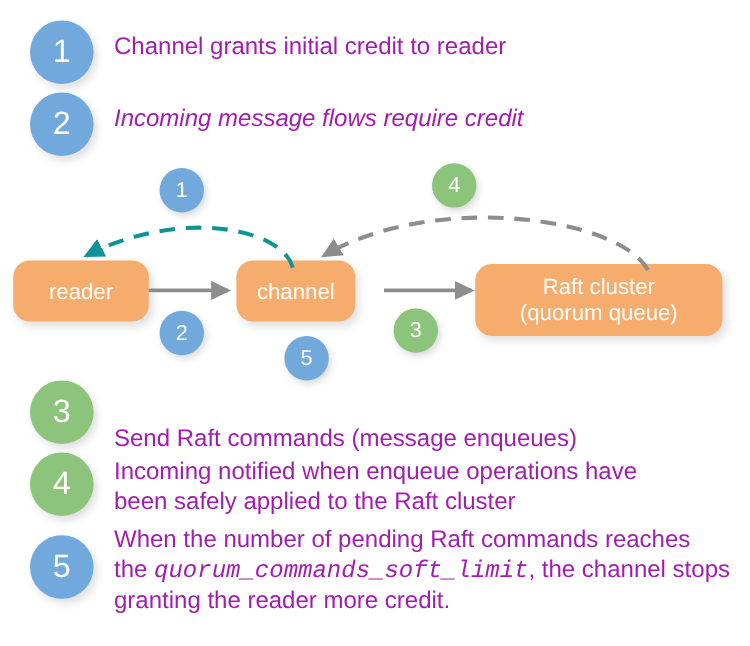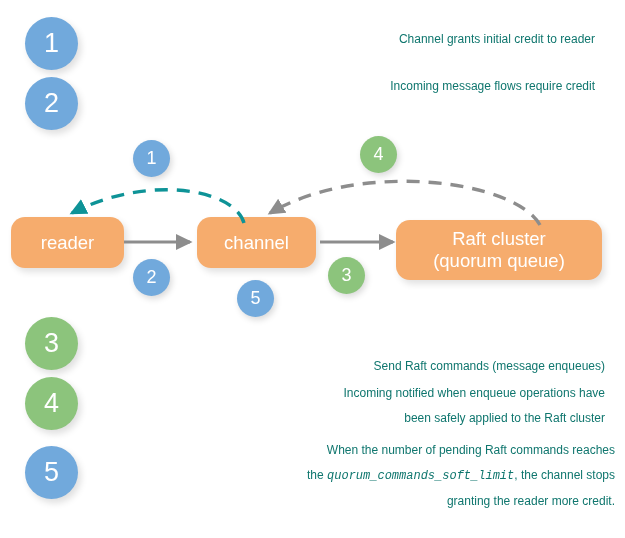--- a/index.html
+++ b/index.html
@@ -25,25 +25,24 @@
     line-height: 53px;
     text-align: center;
     box-shadow: 3px 4px 7px rgba(0,0,0,0.13);
     letter-spacing: 0px;
   }
   .badge-blue { background: #71a9dc; }
   .badge-green { background: #8cc47c; }
 
   .legend-text {
     position: absolute;
-    color: #0f766e;
-    font-size: 12px;
+    color: #a21caf;
+    font-size: 20px;
     line-height: 25px;
     white-space: pre-line;
-    text-align: right;
   }
   .legend-text em {
     font-style: italic;
     font-family: Liberation Mono, monospace;
   }
 
   
   .node {
     position: absolute;
     background: #f6ac6d;
@@ -83,21 +82,21 @@
     z-index: 2;
   }
 </style>
 </head>
 <body>
 
 <div class="big-badge badge-blue" style="left:25px; top:17px;">1</div>
 <div class="legend-text" style="left:95px; top:27px; width:500px;">Channel grants initial credit to reader</div>
 
 <div class="big-badge badge-blue" style="left:25px; top:77px;">2</div>
-<div class="legend-text" style="left:95px; top:74px; width:500px;">Incoming message flows require credit</div>
+<div class="legend-text" style="left:95px; top:87px; width:500px;font-style:italic;">Incoming message flows require credit</div>
 
 <svg id="arrow-layer" viewBox="0 0 625 538">
   <defs>
     <marker id="head-gray" markerWidth="6" markerHeight="6" refX="4.4" refY="3" orient="auto" markerUnits="strokeWidth">
       <path d="M0,0.5 L5.2,3 L0,5.5 z" fill="#8d8d8d"></path>
     </marker>
     <marker id="head-gray-dash" markerWidth="5.6" markerHeight="5.6" refX="4.2" refY="2.8" orient="auto" markerUnits="strokeWidth">
       <path d="M0,0.4 L5,2.8 L0,5.2 z" fill="#8d8d8d"></path>
     </marker>
     <marker id="head-teal" markerWidth="5.6" markerHeight="5.6" refX="4.2" refY="2.8" orient="auto" markerUnits="strokeWidth">
@@ -117,21 +116,21 @@
     <path d="M 244,223 C 235,190 150,173 72,213" fill="none" stroke="#0e9397" stroke-width="3.4" stroke-dasharray="13 9" stroke-linecap="butt" marker-end="url(#head-teal)"></path>
   </g>
 
   <g>
     <path d="M 540,225 C 515,180 360,160 270,213" fill="none" stroke="#8d8d8d" stroke-width="3.4" stroke-dasharray="13 9" stroke-linecap="butt" marker-end="url(#head-gray-dash)"></path>
   </g>
 </svg>
 
 <div class="node" style="left:11px; top:217px; width:113px; height:51px;">reader</div>
 
-<div class="node" style="left:197px; top:217px; width:119px; height:51px;text-align:center;">channel</div>
+<div class="node" style="left:197px; top:217px; width:99px; height:51px;text-align:center;">channel</div>
 
 <div class="node" style="left:396px; top:220px; width:206px; height:60px; white-space:pre-line;">Raft cluster
 (quorum queue)</div>
 
 <div class="mini-badge badge-blue" style="left:133px; top:140px;">1</div>
 
 <div class="mini-badge badge-blue" style="left:133px; top:259px;">2</div>
 
 <div class="mini-badge badge-green" style="left:328px; top:257px;">3</div>
 

